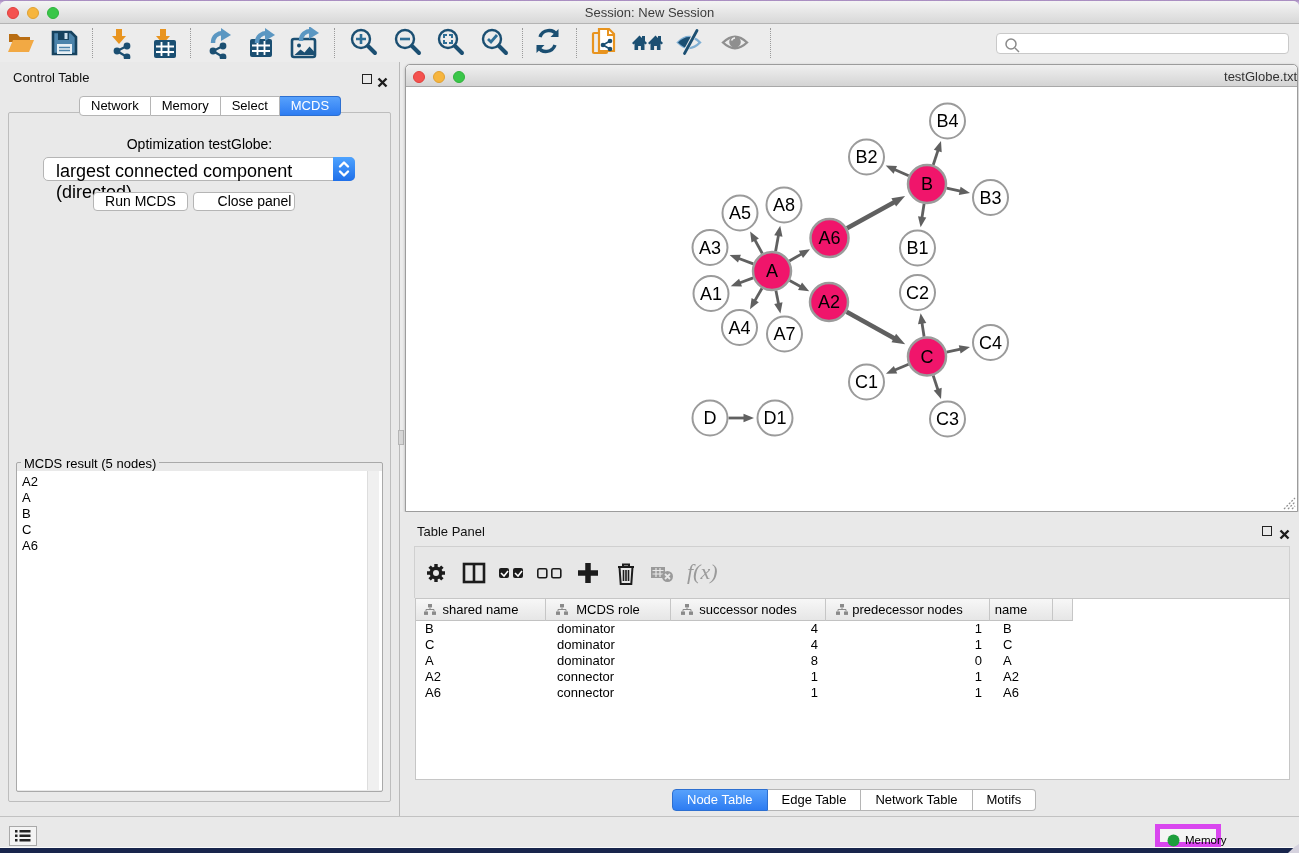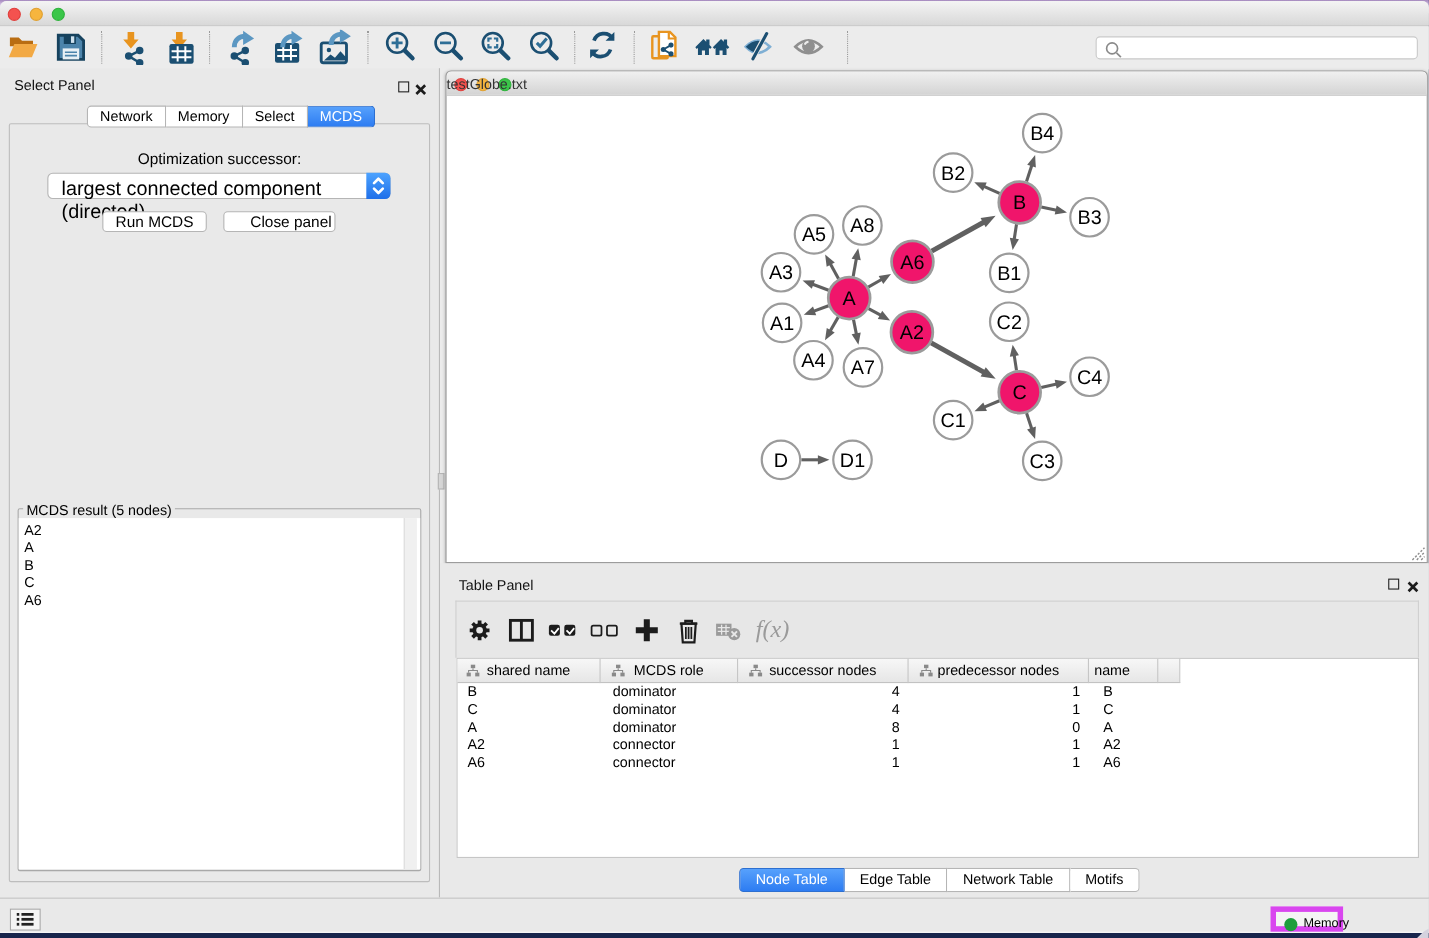--- a/index.html
+++ b/index.html
@@ -31,21 +31,21 @@
 #dropdown .cap { position:absolute; right:-1px; top:-1px; width:22px; height:24px; background:linear-gradient(#4da3ff,#1f6fe9); border-radius:0 5px 5px 0; }
 .btn { position:absolute; height:19px; background:#fff; border:1px solid #b5b5b5; border-radius:4px; font-size:14px; color:#000; text-align:center; line-height:17px; }
 #groupbox { position:absolute; left:16px; top:400px; width:367px; height:330px; border:1px solid #a9a9a9; border-radius:2px; }
 #grouplabel { position:absolute; left:21px; top:394px; background:#e9e9e9; padding:0 3px; font-size:13px; color:#000; }
 #mlist { position:absolute; left:17px; top:409px; width:365px; height:319px; background:#fff; }
 #mscroll { position:absolute; right:3px; top:0px; width:12px; height:319px; background:#f0f0f0; border-left:1px solid #ddd; }
 #mlist .li { position:absolute; left:5px; font-size:13px; color:#000; }
 #netwin { left:405px; top:62.5px; width:893px; height:448.5px; background:#fff; border:1px solid #9c9c9c; border-radius:5px 5px 0 0; box-shadow:0 1px 3px rgba(0,0,0,0.25); }
 #nettitle { position:absolute; left:0; top:0; width:891px; height:22px; background:linear-gradient(#f0f0f0,#d4d4d4); border-radius:5px 5px 0 0; border-bottom:1px solid #a8a8a8; }
 .nlight { position:absolute; top:6px; width:12px; height:12px; border-radius:50%; }
-#nettitletext { position:absolute; left:0; top:4px; width:891px; text-align:left; font-size:13px; color:#333; }
+#nettitletext { position:absolute; left:0; top:4px; width:891px; text-align:right; font-size:13px; color:#333; }
 #graph { position:absolute; left:0; top:23px; }
 #grip { position:absolute; right:1px; bottom:1px; width:14px; height:14px; }
 #tpanel { left:400px; top:511px; width:899px; height:304px; background:#e9e9e9; }
 #tpanel .title { position:absolute; left:17px; top:12px; font-size:13px; color:#111; }
 #ttoolbar { position:absolute; left:14px; top:33.5px; width:876px; height:52px; background:#e7e7e7; border:1px solid #d0d0d0; border-bottom:none; }
 #ttable { position:absolute; left:15px; top:86px; width:875px; height:182px; background:#fff; border:1px solid #c6c6c6;padding-left:44px; }
 #thead { position:absolute; left:0; top:0; height:22px; background:linear-gradient(#f7f7f7,#e6e6e6); border-bottom:1px solid #c2c2c2; }
 .th { position:absolute; top:0; height:22px; border-right:1px solid #c6c6c6; font-size:13px; color:#000; text-align:center; line-height:22px; }
 .td { position:absolute; font-size:13px; color:#000; height:16px; line-height:16px; }
 .bt { height:22px; background:#fff; border:1px solid #b5b5b5; border-left:none; font-size:13px; color:#000; text-align:center; line-height:20px; padding:0 14px; }
@@ -56,20 +56,21 @@
 </style>
 </head>
 <body>
 <div id="root">
 <div class="abs" id="deskTop"></div>
 <div class="abs" id="win">
   <div class="abs" id="titlebar">
     <div class="light" style="left:7px;background:#f4524f;border:0.5px solid #e0403d;"></div>
     <div class="light" style="left:27px;background:#f6b53e;border:0.5px solid #e0a132;"></div>
     <div class="light" style="left:47px;background:#3ac649;border:0.5px solid #2fb33c;"></div>
+    <div class="abs" id="titletext">Session: New Session</div>
   </div>
   <div class="abs" id="toolbar">
     <svg class="ticon" style="left:5px" width="30" height="32" viewBox="0 0 30 32">
           <path d="M4 7 h8 l3 3 h10 v5 h-21 z" fill="#b96d12"></path>
 <path d="M8 13 h21 l-5 12 h-21 z" fill="#f2a944"></path>
         </svg>
 <svg class="ticon" style="left:49px" width="31" height="32" viewBox="0 0 31 32">
           <path d="M4 5 h18 l5 5 v17 h-23 z" fill="#4c84ab" stroke="#16425e" stroke-width="2.6"></path>
 <rect x="9" y="5" width="11" height="8" fill="#16425e"></rect>
           <rect x="15.5" y="6" width="3" height="6" fill="#cfe2ee"></rect>
@@ -193,41 +194,41 @@
     <div class="tsep" style="left:576px"></div>
     <div class="tsep" style="left:770px"></div>
     <div id="searchbox">
           <svg width="18" height="18" style="position:absolute;left:6px;top:2px">
             <circle cx="8" cy="8" r="5" fill="none" stroke="#8a8a8a" stroke-width="1.5"></circle>
             <path d="M12 12 l4 4" stroke="#8a8a8a" stroke-width="1.5"></path>
           </svg>
         </div>
   </div>
   <div class="abs" id="cpanel">
-    <div class="title">Select Panel</div>
+    <div class="title">Control Table</div>
     <div class="fbox" style="left:361.5px; top:12px;"></div>
     <div class="fx" style="left:377px; top:12px;"><svg width="11" height="11">
             <path d="M1.5,1.5 L9.5,9.5 M9.5,1.5 L1.5,9.5" stroke="#1c1c1c" stroke-width="2.4"></path>
           </svg></div>
     <div class="tabrow" style="left:79px; top:34px;">
       <div class="tab first">Network</div>
           <div class="tab">Memory</div>
           <div class="tab">Select</div>
           <div class="tab sel last">MCDS</div>
     </div>
     <div id="tabpanel"></div>
-    <div class="abs" id="optlabel">Optimization successor:</div>
+    <div class="abs" id="optlabel">Optimization testGlobe:</div>
     <div id="dropdown">
       <div class="txt">largest connected component (directed)</div>
       <div class="cap"><svg width="22" height="24">
               <path d="M7 9.5 L11 5.5 L15 9.5 M7 14.5 L11 18.5 L15 14.5" fill="none" stroke="#fff" stroke-width="2.4" stroke-linecap="round" stroke-linejoin="round"></path>
             </svg></div>
     </div>
     <div class="btn" style="left:93px; top:130px; width:95px;">Run MCDS</div>
-    <div class="btn" style="left:203px; top:130px; width:102px;padding-left:21px;">Close panel</div>
+    <div class="btn" style="left:193px; top:130px; width:102px;padding-left:21px;">Close panel</div>
     <div id="groupbox"></div>
     <div id="grouplabel">MCDS result (5 nodes)</div>
     <div id="mlist">
       <div id="mscroll"></div>
       <div class="li" style="top:3px;">A2</div>
       <div class="li" style="top:19px;">A</div>
       <div class="li" style="top:35px;">B</div>
       <div class="li" style="top:51px;">C</div>
       <div class="li" style="top:67px;">A6</div>
     </div>

